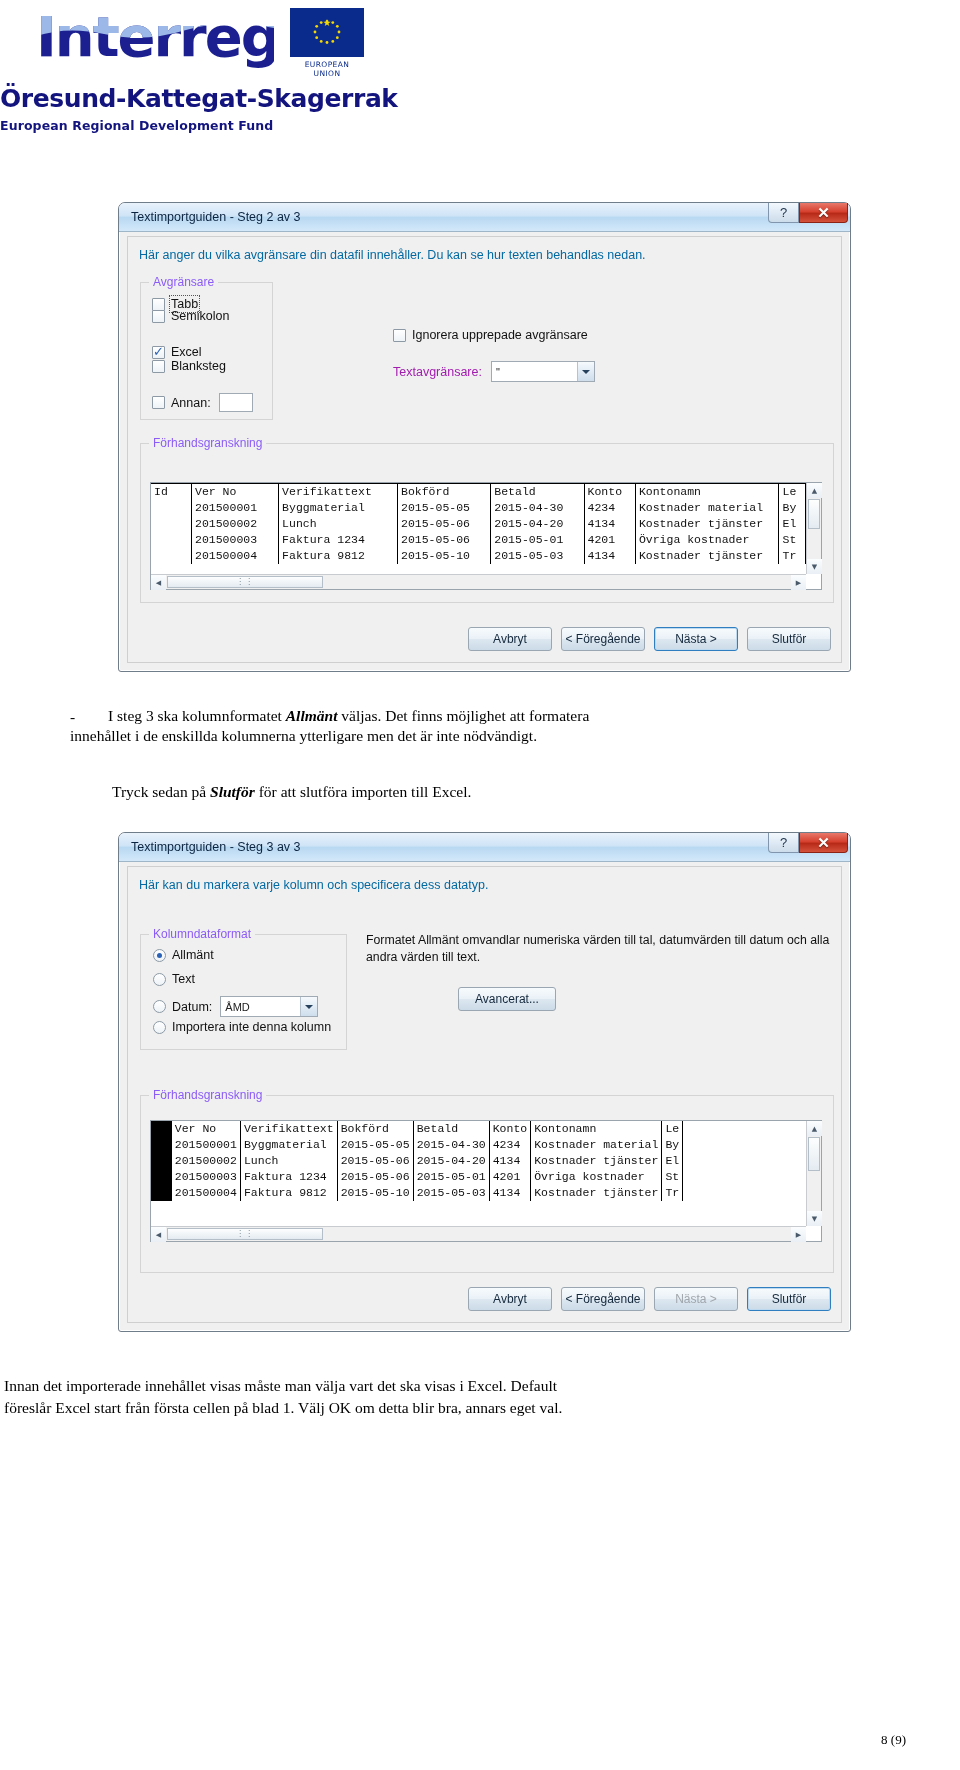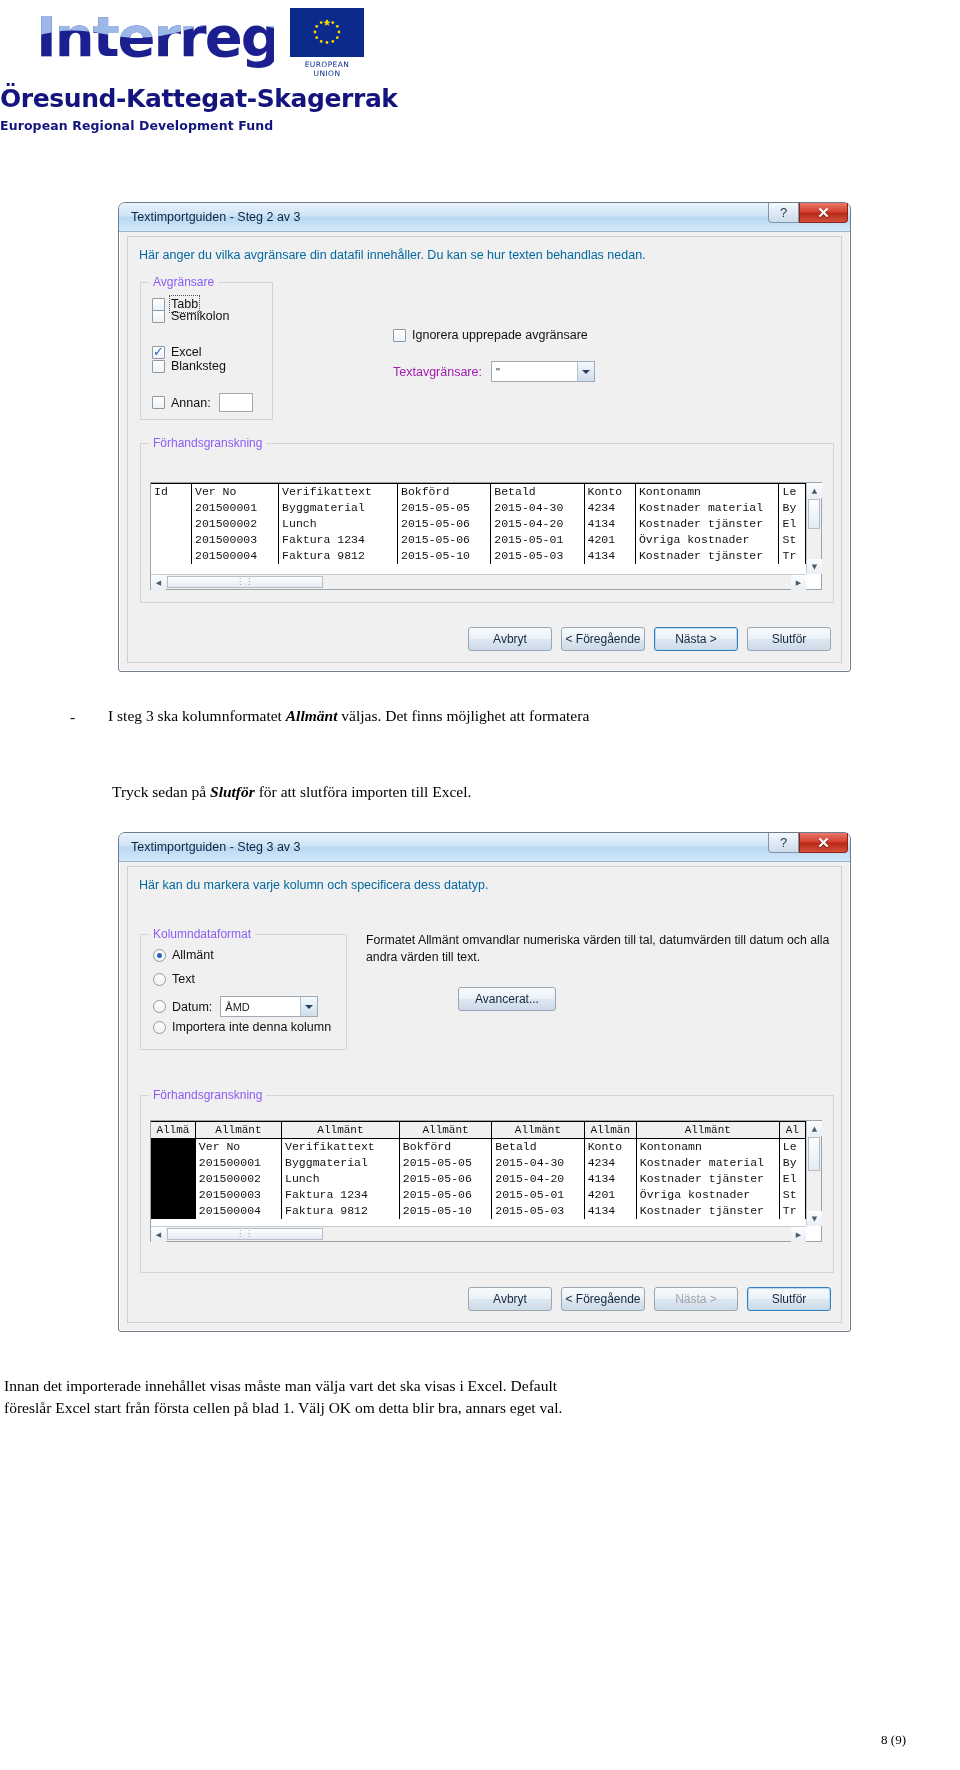--- a/index.html
+++ b/index.html
@@ -415,20 +415,23 @@
       <div class="btn">Slutför</div>
     </div>
   </div>
 </div>
 
 <div class="prose" style="left:70px; top:706px; width:830px;">
   <span class="bullet-dash" style="left:0; top:2px;">-</span>
   <div class="p1" style="margin-left:38px;">
     <span>I steg 3 ska kolumnformatet </span><b class="it">Allmänt</b><span> väljas.</span><b style="font-weight:normal;"> Det finns möjlighet att formatera</b>
   </div>
+  <div class="p1" style="margin-left:0px;">
+    <span>innehållet i de enskillda kolumnerna ytterligare men det är inte nödvändigt.</span>
+  </div>
 </div>
 
 <div class="prose indent-p" style="left:112px; top:782px; width:700px;">
   <span>Tryck sedan på </span><b class="it">Slutför</b><span> för att slutföra importen till Excel.</span>
 </div>
 
 <div class="dialog" style="left:118px; top:832px; width:733px; height:500px;">
   <div class="titlebar">
     <div class="title-text">Textimportguiden - Steg 3 av 3</div>
     <div class="tb-buttons">
@@ -475,30 +478,20 @@
     </div>
     <div class="btn" style="position:absolute; left:330px; top:120px; min-width:98px; margin-left:0;">Avancerat...</div>
 
     <div class="groupbox" style="left:12px; top:228px; width:694px; height:178px;">
       <div class="gb-legend">Förhandsgranskning</div>
 
       <div class="preview-outer" style="left:9px; top:24px; width:672px; height:122px;">
         <div class="pv-scroll-area">
           <table class="pv-table">
             <tbody>
-              <tr class="pv-hdrband">
-                <td style="width:46px;">Allmä</td>
-                <td style="width:92px;">Allmänt</td>
-                <td style="width:125px;">Allmänt</td>
-                <td style="width:98px;">Allmänt</td>
-                <td style="width:98px;">Allmänt</td>
-                <td style="width:54px;">Allmän</td>
-                <td style="width:147px;">Allmänt</td>
-                <td style="width:28px;">Al</td>
-              </tr>
               <tr>
                 <td class="blackcell">Id</td>
                 <td>Ver No</td>
                 <td>Verifikattext</td>
                 <td>Bokförd</td>
                 <td>Betald</td>
                 <td>Konto</td>
                 <td>Kontonamn</td>
                 <td>Le</td>
               </tr>

